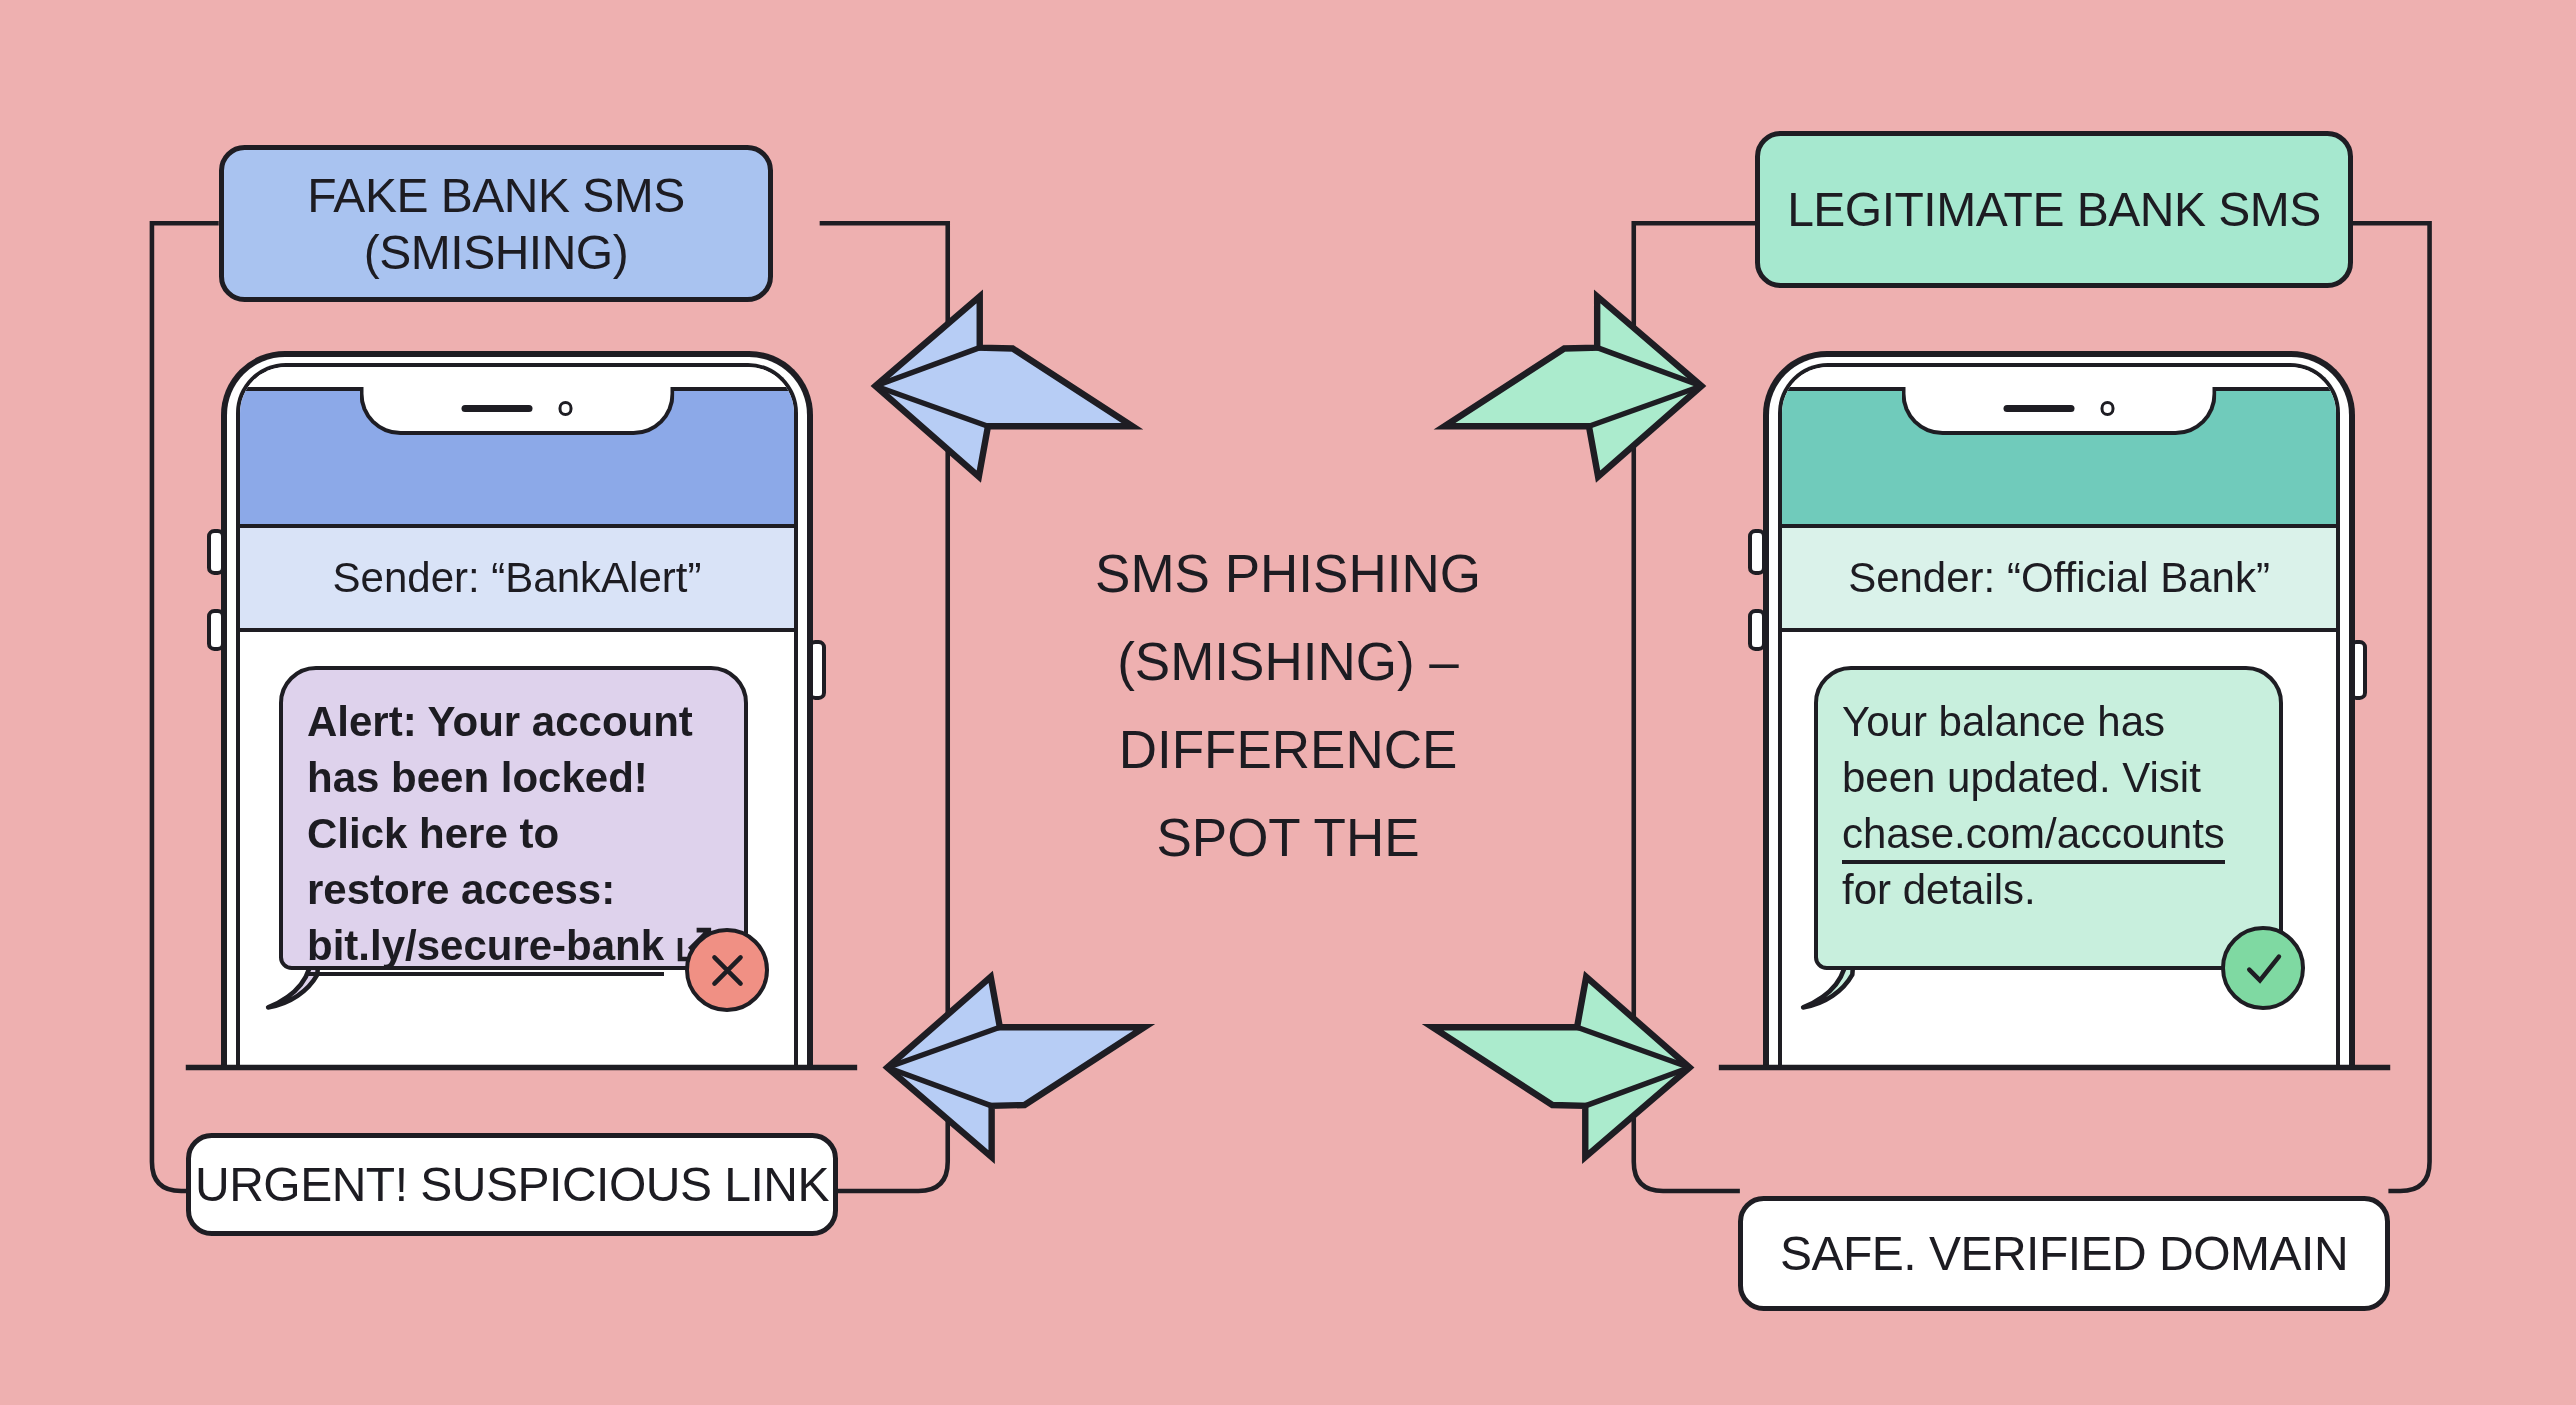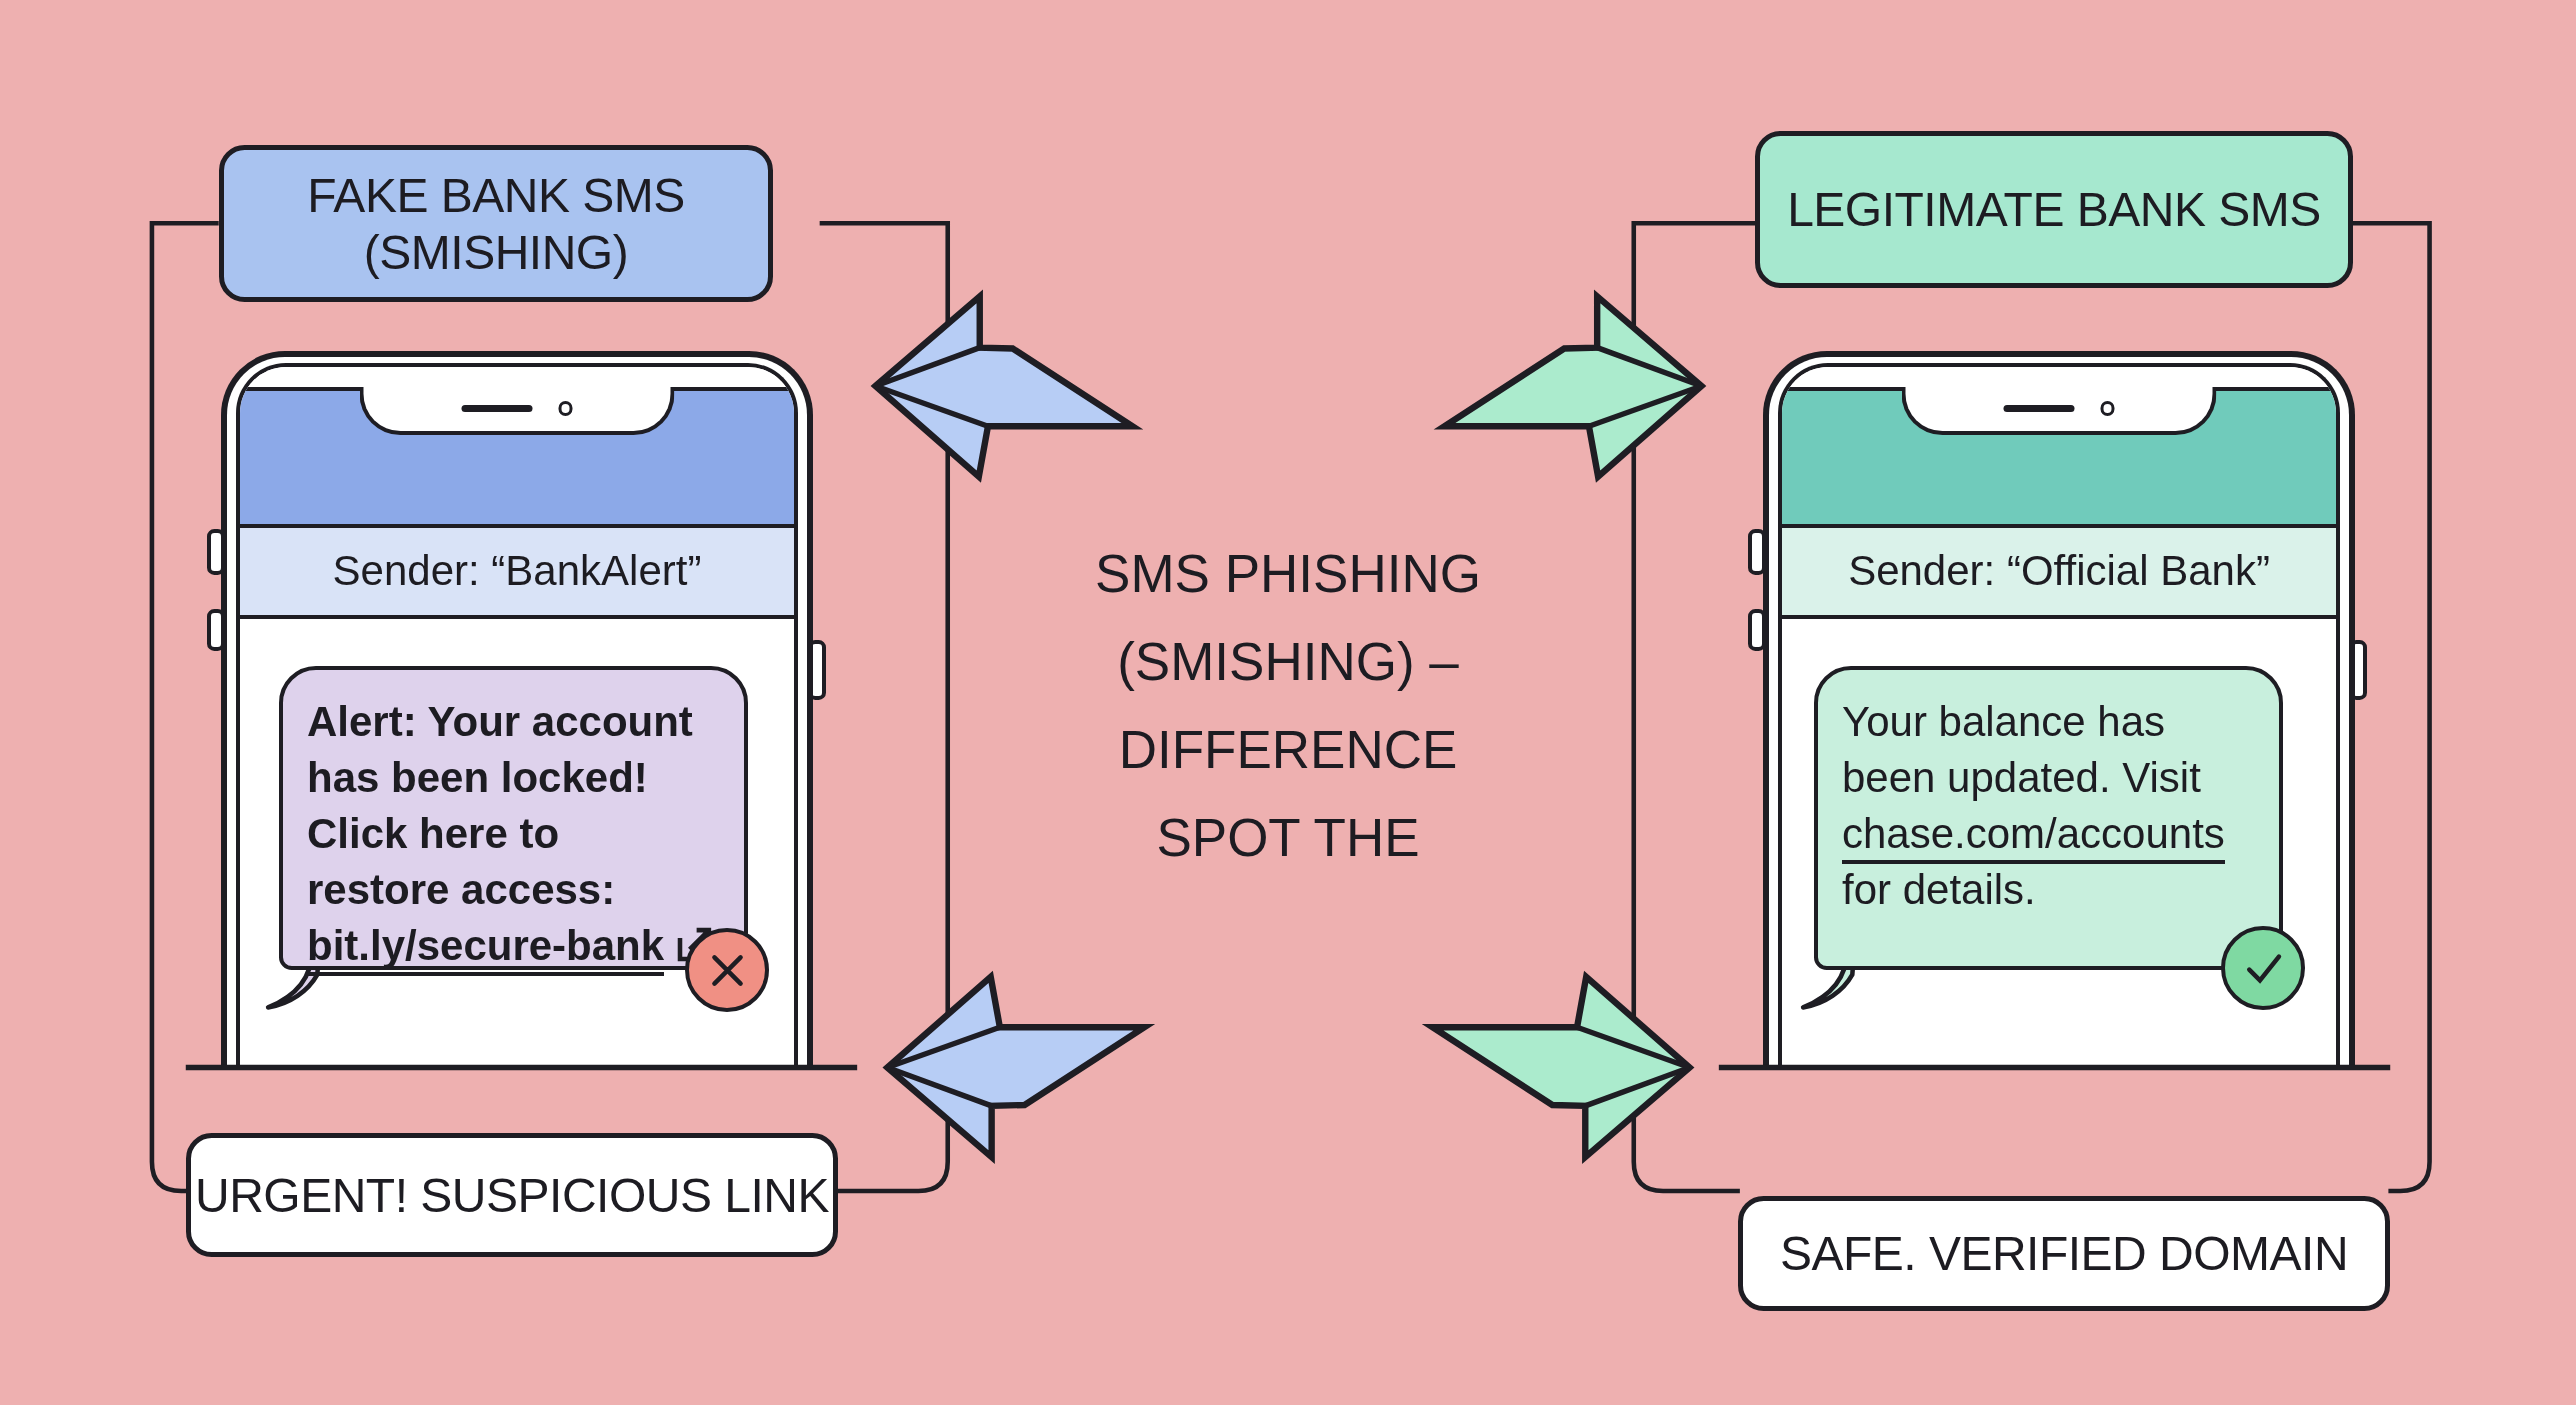--- a/index.html
+++ b/index.html
@@ -17,21 +17,21 @@
   .ground{fill:none; stroke:var(--outline); stroke-width:6;}
   .arrow-outline{stroke:var(--outline); stroke-width:7; stroke-linejoin:miter;}
   .crease{fill:none; stroke:var(--outline); stroke-width:6;}
 
   
   .label-box{position:absolute; z-index:2; border:5.5px solid var(--outline); border-radius:25.6px;
     display:flex; flex-direction:column; align-items:center; justify-content:center;
     font-size:48px; line-height:57px; letter-spacing:-0.5px; text-align:center;}
   .label-fake{left:219px; top:145px; width:554px; height:157px; background:var(--fake-accent);}
   .label-legit{left:1755px; top:131px; width:598px; height:157px; background:var(--legit-accent);}
-  .label-urgent{left:186px; top:1133px; width:652px; height:124px; background:var(--panel);}
+  .label-urgent{left:186px; top:1133px; width:652px; height:103px; background:var(--panel);}
   .label-safe{left:1738px; top:1196px; width:652px; height:115px; background:var(--panel);}
 
   
   .center-title{position:absolute; z-index:2; left:922px; top:530px; width:732px;
     font-size:53px; line-height:88px; text-align:center; letter-spacing:0px; color:var(--text);}
 
   
   .sidebtn{position:absolute; z-index:0; width:18.3px; background:var(--panel);
     border:4.6px solid var(--outline); border-radius:7.3px;}
   .phone{position:absolute; top:351px; width:592px; height:716px; z-index:1;
@@ -39,21 +39,21 @@
     border-radius:64px 64px 0 0;}
   .phone-fake{left:221px;}
   .phone-legit{left:1763px;}
   .screen{position:absolute; left:9.1px; right:9.1px; top:5.5px; bottom:0;
     border:4.6px solid var(--outline); border-bottom:none; border-radius:50px 50px 0 0;
     overflow:hidden; display:flex; flex-direction:column; background:var(--panel);}
   .statusbar{height:20px; background:var(--panel);}
   .app-header{height:141px; border-top:4.6px solid var(--outline); border-bottom:4.6px solid var(--outline);}
   .phone-fake .app-header{background:var(--fake-header);}
   .phone-legit .app-header{background:var(--legit-header);}
-  .sender-bar{height:91px; border-bottom:4.6px solid var(--outline);
+  .sender-bar{height:104px; border-bottom:4.6px solid var(--outline);
     display:flex; align-items:center; justify-content:center; font-size:42px;}
   .phone-fake .sender-bar{background:var(--fake-sender);}
   .phone-legit .sender-bar{background:var(--legit-sender);}
   .messages{flex:1; background:var(--panel);}
   .notch{position:absolute; z-index:2; top:20px; left:50%; transform:translateX(-50%);
     width:315px; height:48px; background:var(--panel);
     border:4.6px solid var(--outline); border-top:none; border-radius:0 0 41px 41px;
     display:flex; align-items:center; justify-content:center; gap:25.6px;}
   .speaker-dash{width:71px; height:6.4px; background:var(--outline); border-radius:3.7px;}
   .camera-dot{width:14.6px; height:14.6px; border:3.7px solid var(--outline); border-radius:50%; background:var(--panel);}

